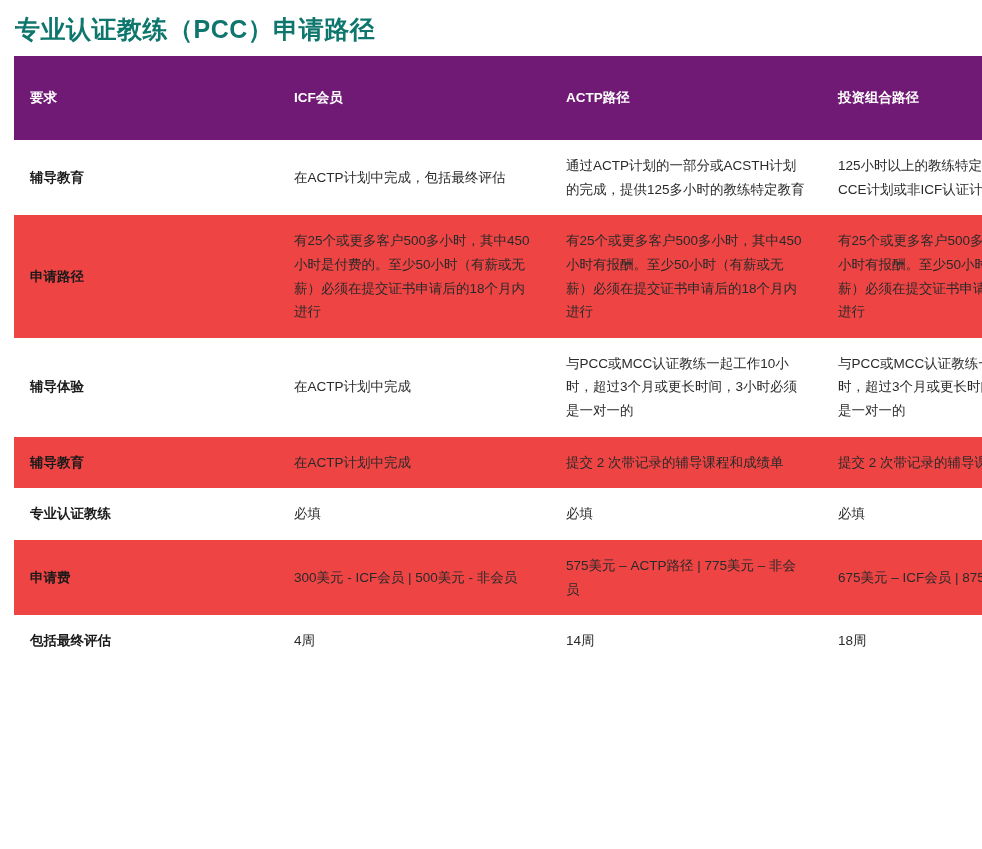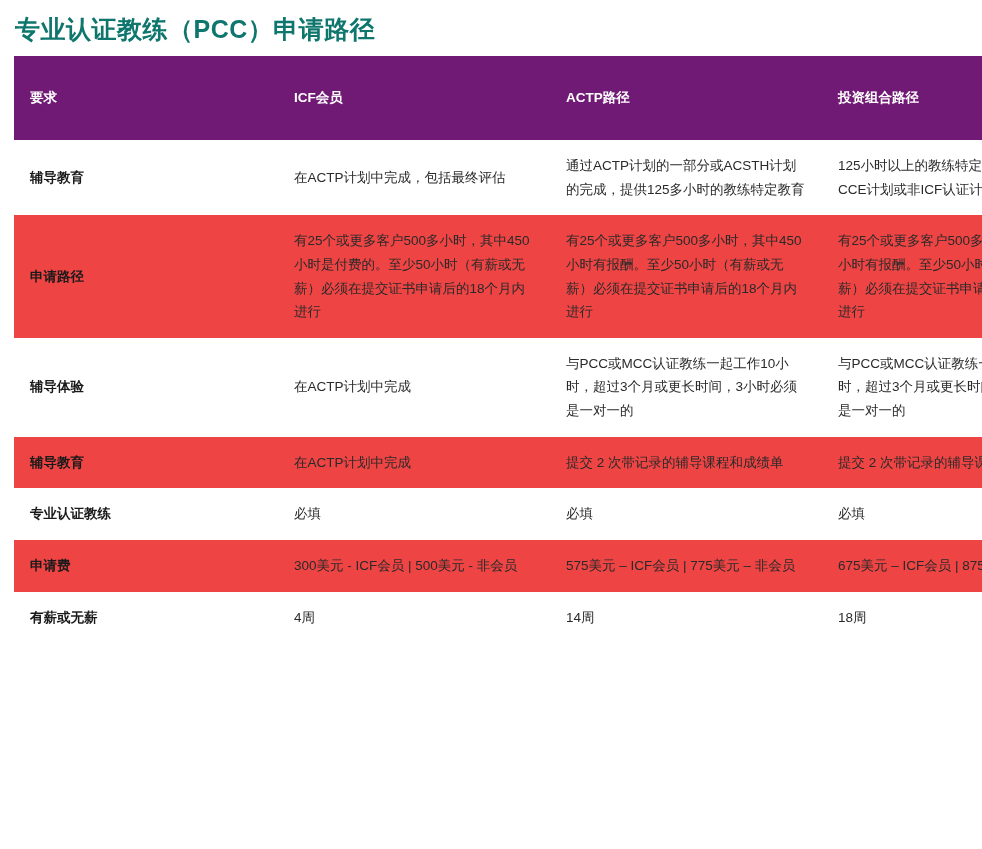--- a/index.html
+++ b/index.html
@@ -121,26 +121,26 @@
       <tr class="plain">
         <td class="req-cell">专业认证教练</td>
         <td class="val-cell">必填</td>
         <td class="val-cell">必填</td>
         <td class="val-cell">必填</td>
       </tr>
 
       <tr class="shade">
         <td class="req-cell">申请费</td>
         <td class="val-cell">300美元 - ICF会员 | 500美元 - 非会员</td>
-        <td class="val-cell">575美元 – ICF会员 | 775美元 – 非会员</td>
+        <td class="val-cell">575美元 – ACTP路径 | 775美元 – 非会员</td>
         <td class="val-cell">675美元 – ICF会员 | 875美元 – 非会员</td>
       </tr>
 
       <tr class="plain">
-        <td class="req-cell">有薪或无薪</td>
+        <td class="req-cell">包括最终评估</td>
         <td class="val-cell">4周</td>
         <td class="val-cell">14周</td>
         <td class="val-cell">18周</td>
       </tr>
 
     </tbody>
   </table>
 
 </div>
 

